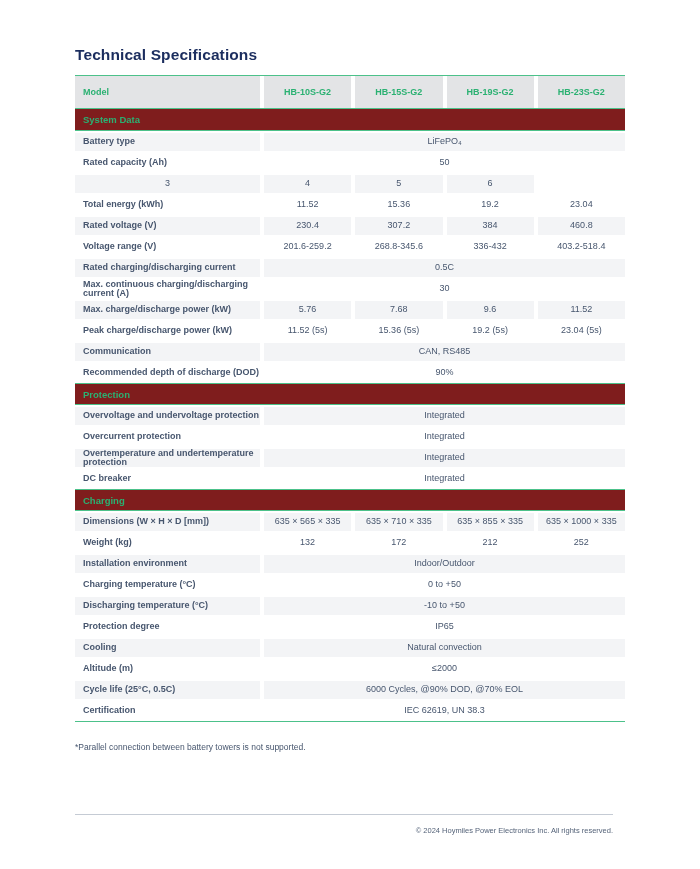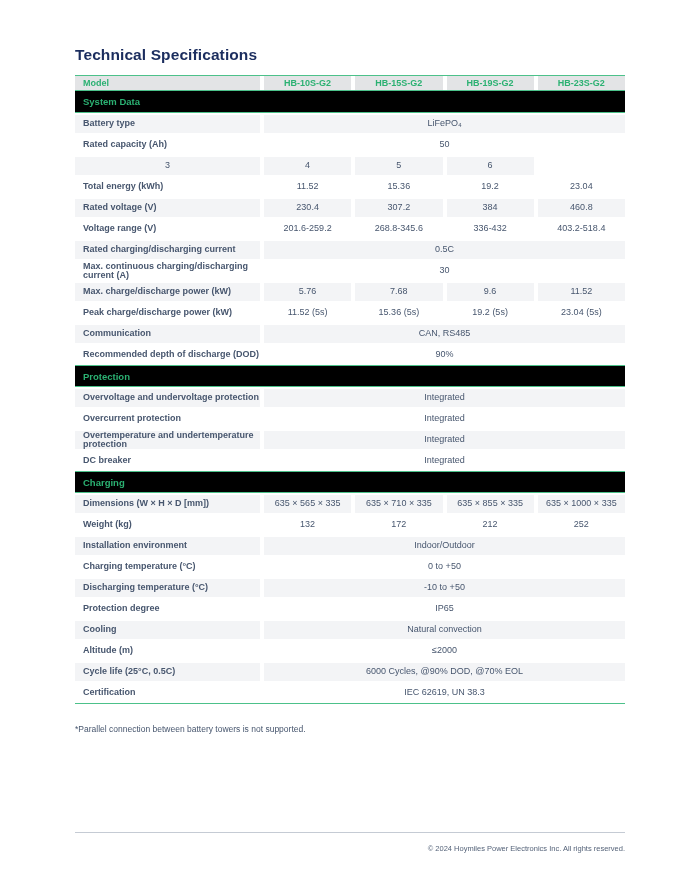--- a/index.html
+++ b/index.html
@@ -44,56 +44,55 @@
     display: flex;
     align-items: center;
     font-size: 9px;
     color: var(--text);
     line-height: 1;
   }
   .cell.label { padding-left: 8px; text-align: left; font-weight: bold; }
   .cell.value { justify-content: center; text-align: right; }
   .row.alt .cell { background: var(--row-bg); margin-top: 1.5px; margin-bottom: 1.5px; }
   .header-row {
-    height: 15px;
+    height: 33px;
     border-bottom: 1.4px solid var(--line-green);
   }
   .header-row .cell {
     background: var(--header-bg);
     color: var(--green);
     font-weight: 700;
     font-size: 9px;
   }
   .section-header {
     height: 22px;
     display: flex;
     align-items: center;
     padding-left: 8px;
     color: var(--green);
     font-weight: 700;
     font-size: 9.5px;
     border-bottom: 1.4px solid var(--line-green);
-    background: #000000;
+    background: #7f1d1d;
   }
   .section-header.bordered-top { border-top: 1.4px solid var(--line-green); }
   .footnote {
     width: 550px;
     margin-top: 20px;
     font-size: 8.5px;
     color: var(--text);
   }
   .footer {
     position: absolute;
     left: 75px;
-    right: 75px;
+    right: 87px;
     top: 814px;
     border-top: 1px solid var(--footer-line);
     text-align: right;
     padding-top: 4px;
-    margin-top: 18px;
   }
   .footer span { font-size: 7.5px; color: var(--footer-text); }
 </style>
 </head>
 <body>
 
 <div class="page">
   <h1 class="title">Technical Specifications</h1>
   <div class="spec-table" id="spec-table">
       <div class="row header-row">

